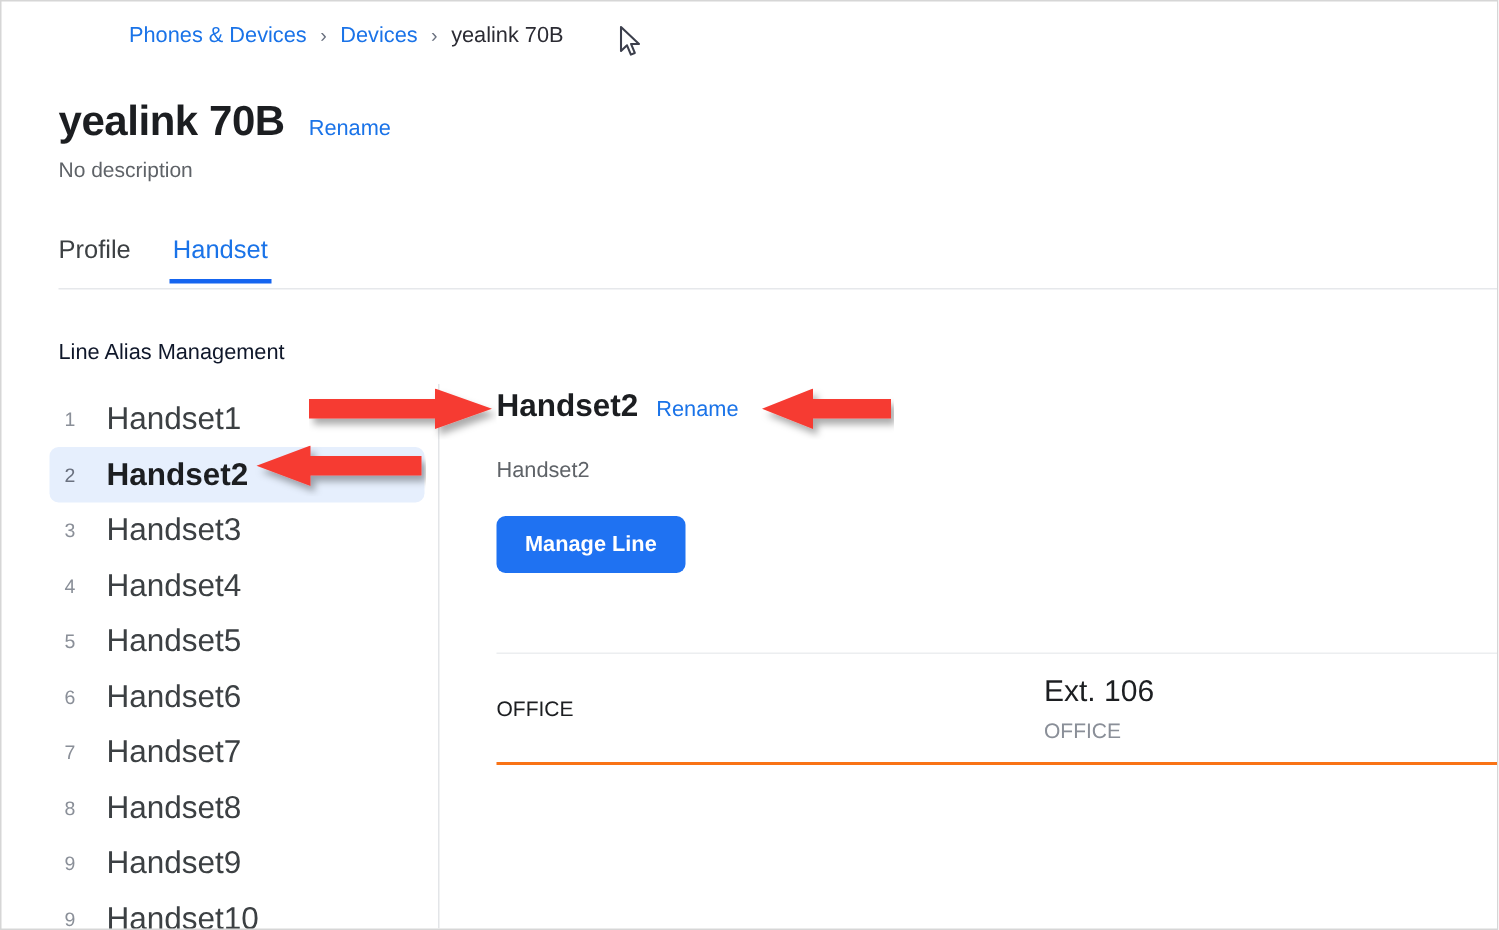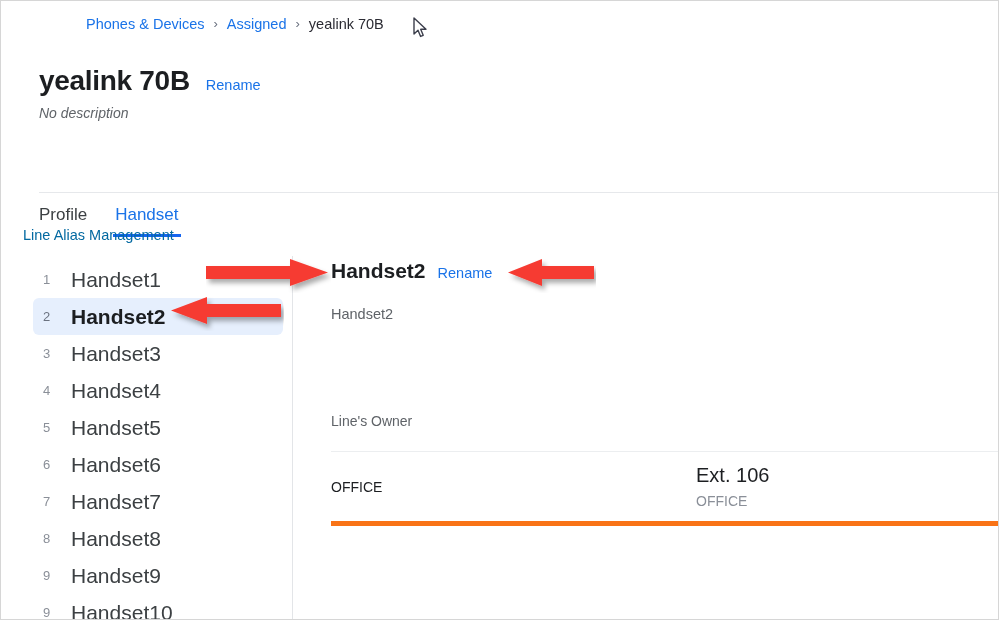--- a/index.html
+++ b/index.html
@@ -54,59 +54,58 @@
   .rename-link {
     color: #1a73e8;
     font-size: 14.5px;
     margin-left: 16px;
     cursor: pointer;
   }
   .description {
     position: absolute;
     left: 38px; top: 104px;
     font-size: 14px;
-    font-style: italic;
     color: #5f6368;
   }
 
   
   .tabs {
     position: absolute;
     left: 38px; top: 156px;
     display: flex; align-items: flex-end;
   }
   .tab {
     font-size: 17px;
     padding: 0 0 12px 0;
     cursor: pointer;
     color: #3c4043;
     position: relative;
   }
-  .tab + .tab { margin-left: 28px; margin-top: 48px; }
+  .tab + .tab { margin-left: 28px; }
   .tab.active { color: #1a73e8; }
   .tab.active::after {
     content: "";
     position: absolute;
     left: -2px; right: -2px; bottom: 0;
     height: 3px;
     background: #1565f0;
   }
   .tab-divider {
     position: absolute;
     left: 38px; top: 191px;
     width: 960px; height: 1px;
     background: #e6e8eb;
   }
 
   
   .section-link {
     position: absolute;
-    left: 22px; top: 226px;
-    font-size: 14.5px;
-    color: #0369a1;
+    left: 38px; top: 226px;
+    font-size: 14.5px;
+    color: #0f172a;
     cursor: pointer;
   }
 
   
   .panel-divider {
     position: absolute;
     left: 291px; top: 255px;
     width: 1px; height: 365px;
     background: #e3e5e8;
   }
@@ -190,21 +189,21 @@
   }
   .lt-col-owner { width: 365px; flex: none; }
   .lt-col-key { flex: 1; }
   .lt-th {
     font-size: 14px;
     color: #5f6368;
   }
   .lt-row {
     display: flex; align-items: center;
     min-height: 74px;
-    border-bottom: 5px solid #f97316;
+    border-bottom: 2px solid #f97316;
   }
   .lt-owner {
     font-size: 14px;
     color: #1c1e21;
   }
   .lt-ext {
     font-size: 20px;
     color: #1c1e21;
   }
   .lt-ext-sub {
@@ -217,21 +216,21 @@
   .arrow { position: absolute; }
 </style>
 </head>
 <body>
 
 <div id="page">
 
   <nav class="breadcrumb">
     <span class="crumb-link">Phones &amp; Devices</span>
     <span class="crumb-sep">›</span>
-    <span class="crumb-link">Assigned</span>
+    <span class="crumb-link">Devices</span>
     <span class="crumb-sep">›</span>
     <span class="crumb-current">yealink 70B</span>
   </nav>
 
   <svg class="cursor" viewBox="0 0 16 22" width="16" height="22">
     <path d="M1,1 L1,17 L5,13.2 L7.6,19.4 L10.2,18.3 L7.7,12.3 L13,12.3 Z" fill="#ffffff" stroke="#3c3f4c" stroke-width="1.4" stroke-linejoin="round"></path>
   </svg>
 
   <div class="title-row">
     <span class="page-title">yealink 70B</span>
@@ -291,25 +290,25 @@
       <span class="hs-label">Handset10</span>
     </div>
   </div>
 
   <div class="detail">
     <div class="detail-title-row">
       <span class="detail-title">Handset2</span>
       <span class="detail-rename">Rename</span>
     </div>
     <div class="detail-sub">Handset2</div>
+    <button class="manage-btn">Manage Line</button>
   </div>
 
   <div class="line-table">
     <div class="lt-head">
-      <div class="lt-col-owner lt-th">Line's Owner</div>
     </div>
     <div class="lt-row">
       <div class="lt-col-owner">
         <div class="lt-owner">OFFICE</div>
       </div>
       <div class="lt-col-key">
         <div class="lt-ext">Ext. 106</div>
         <div class="lt-ext-sub">OFFICE</div>
       </div>
     </div>

